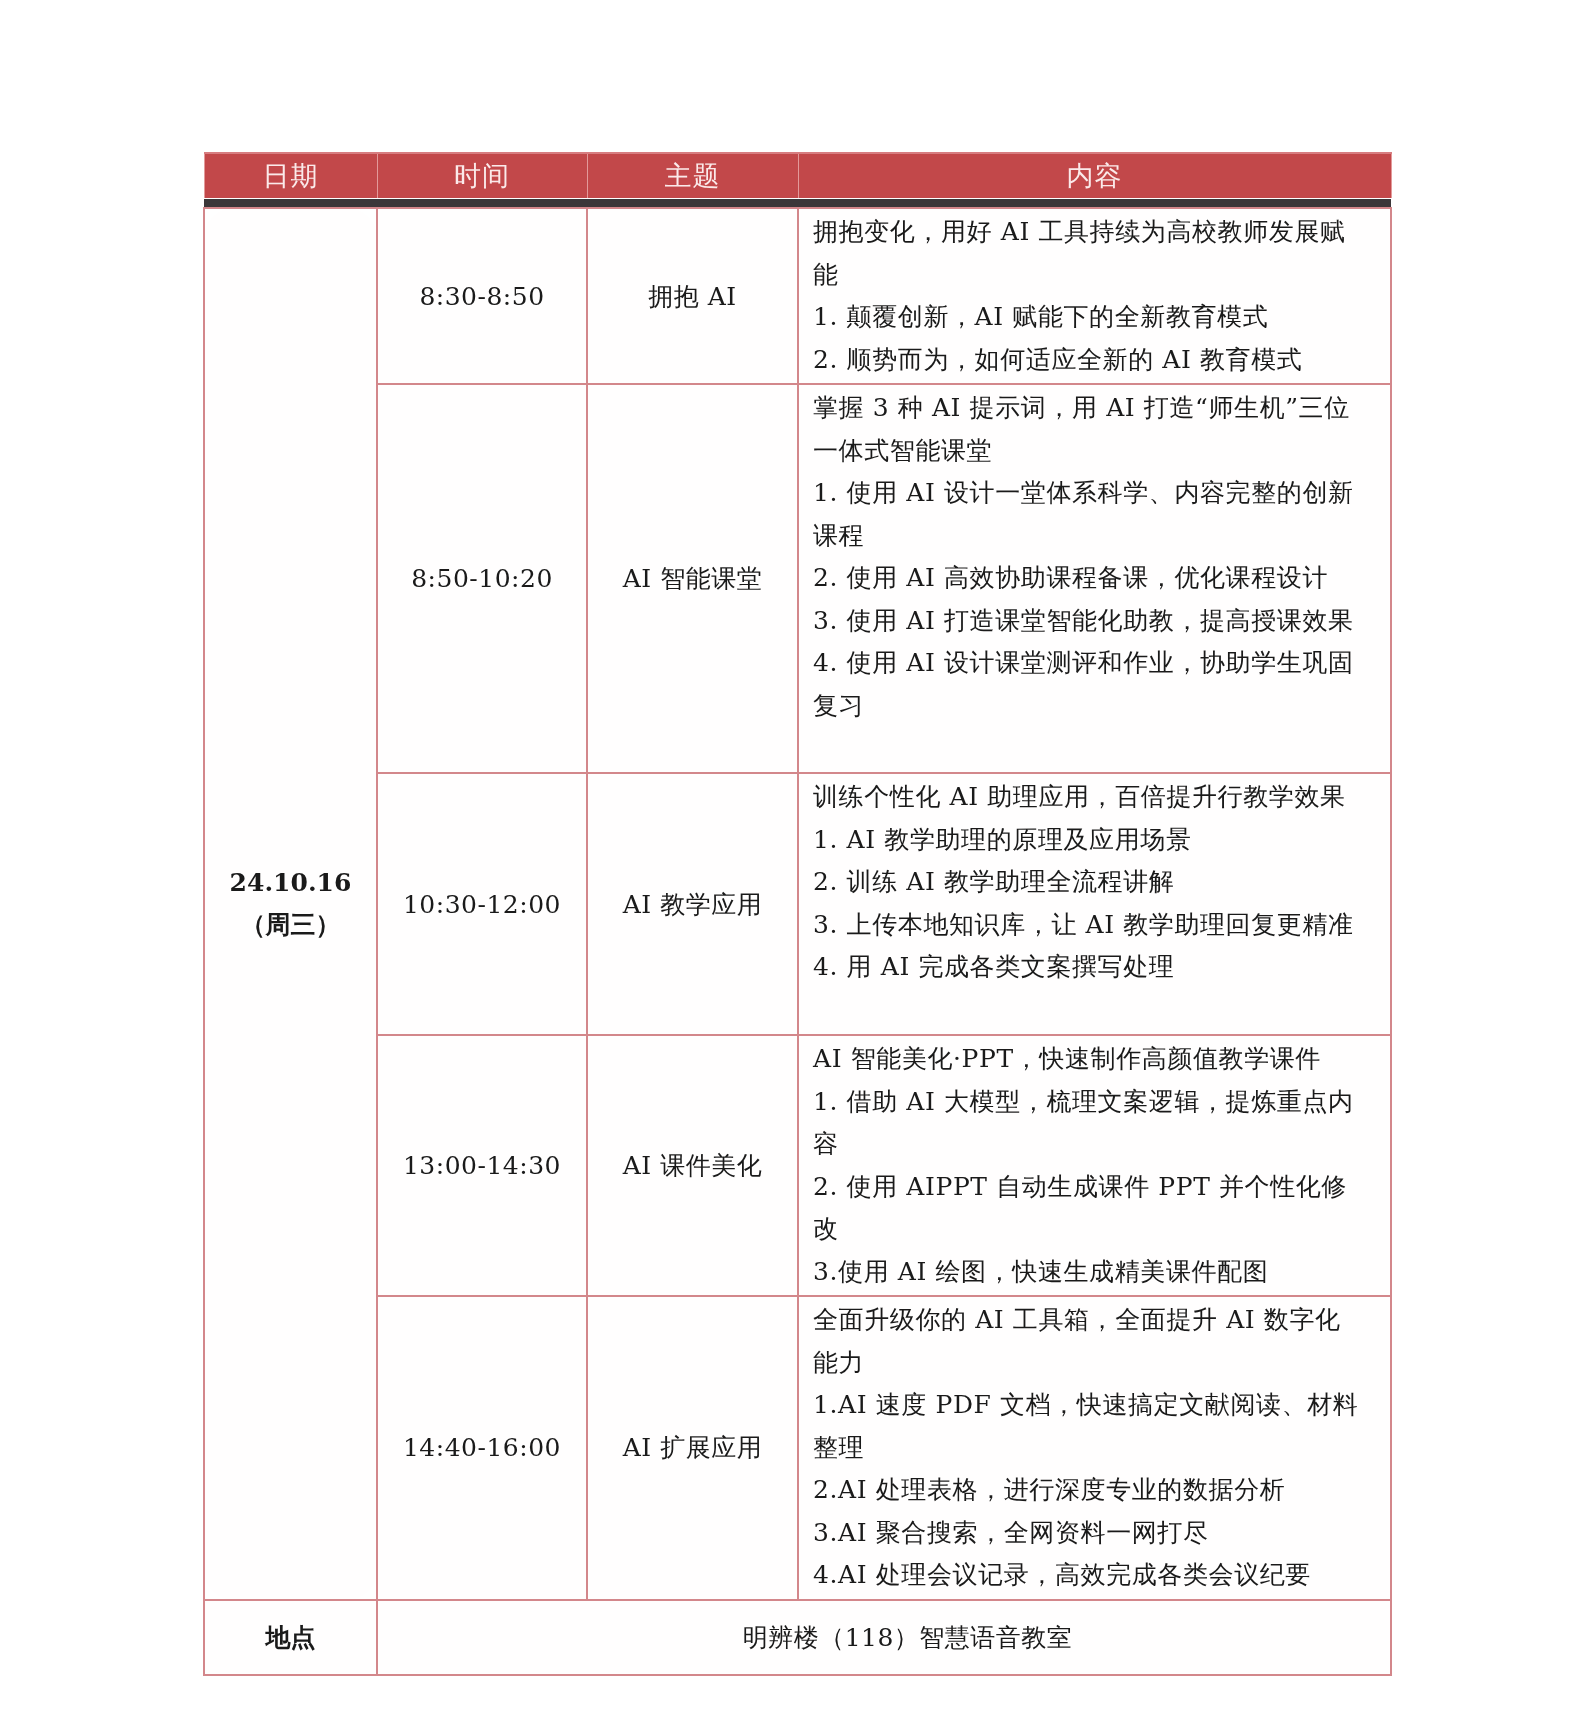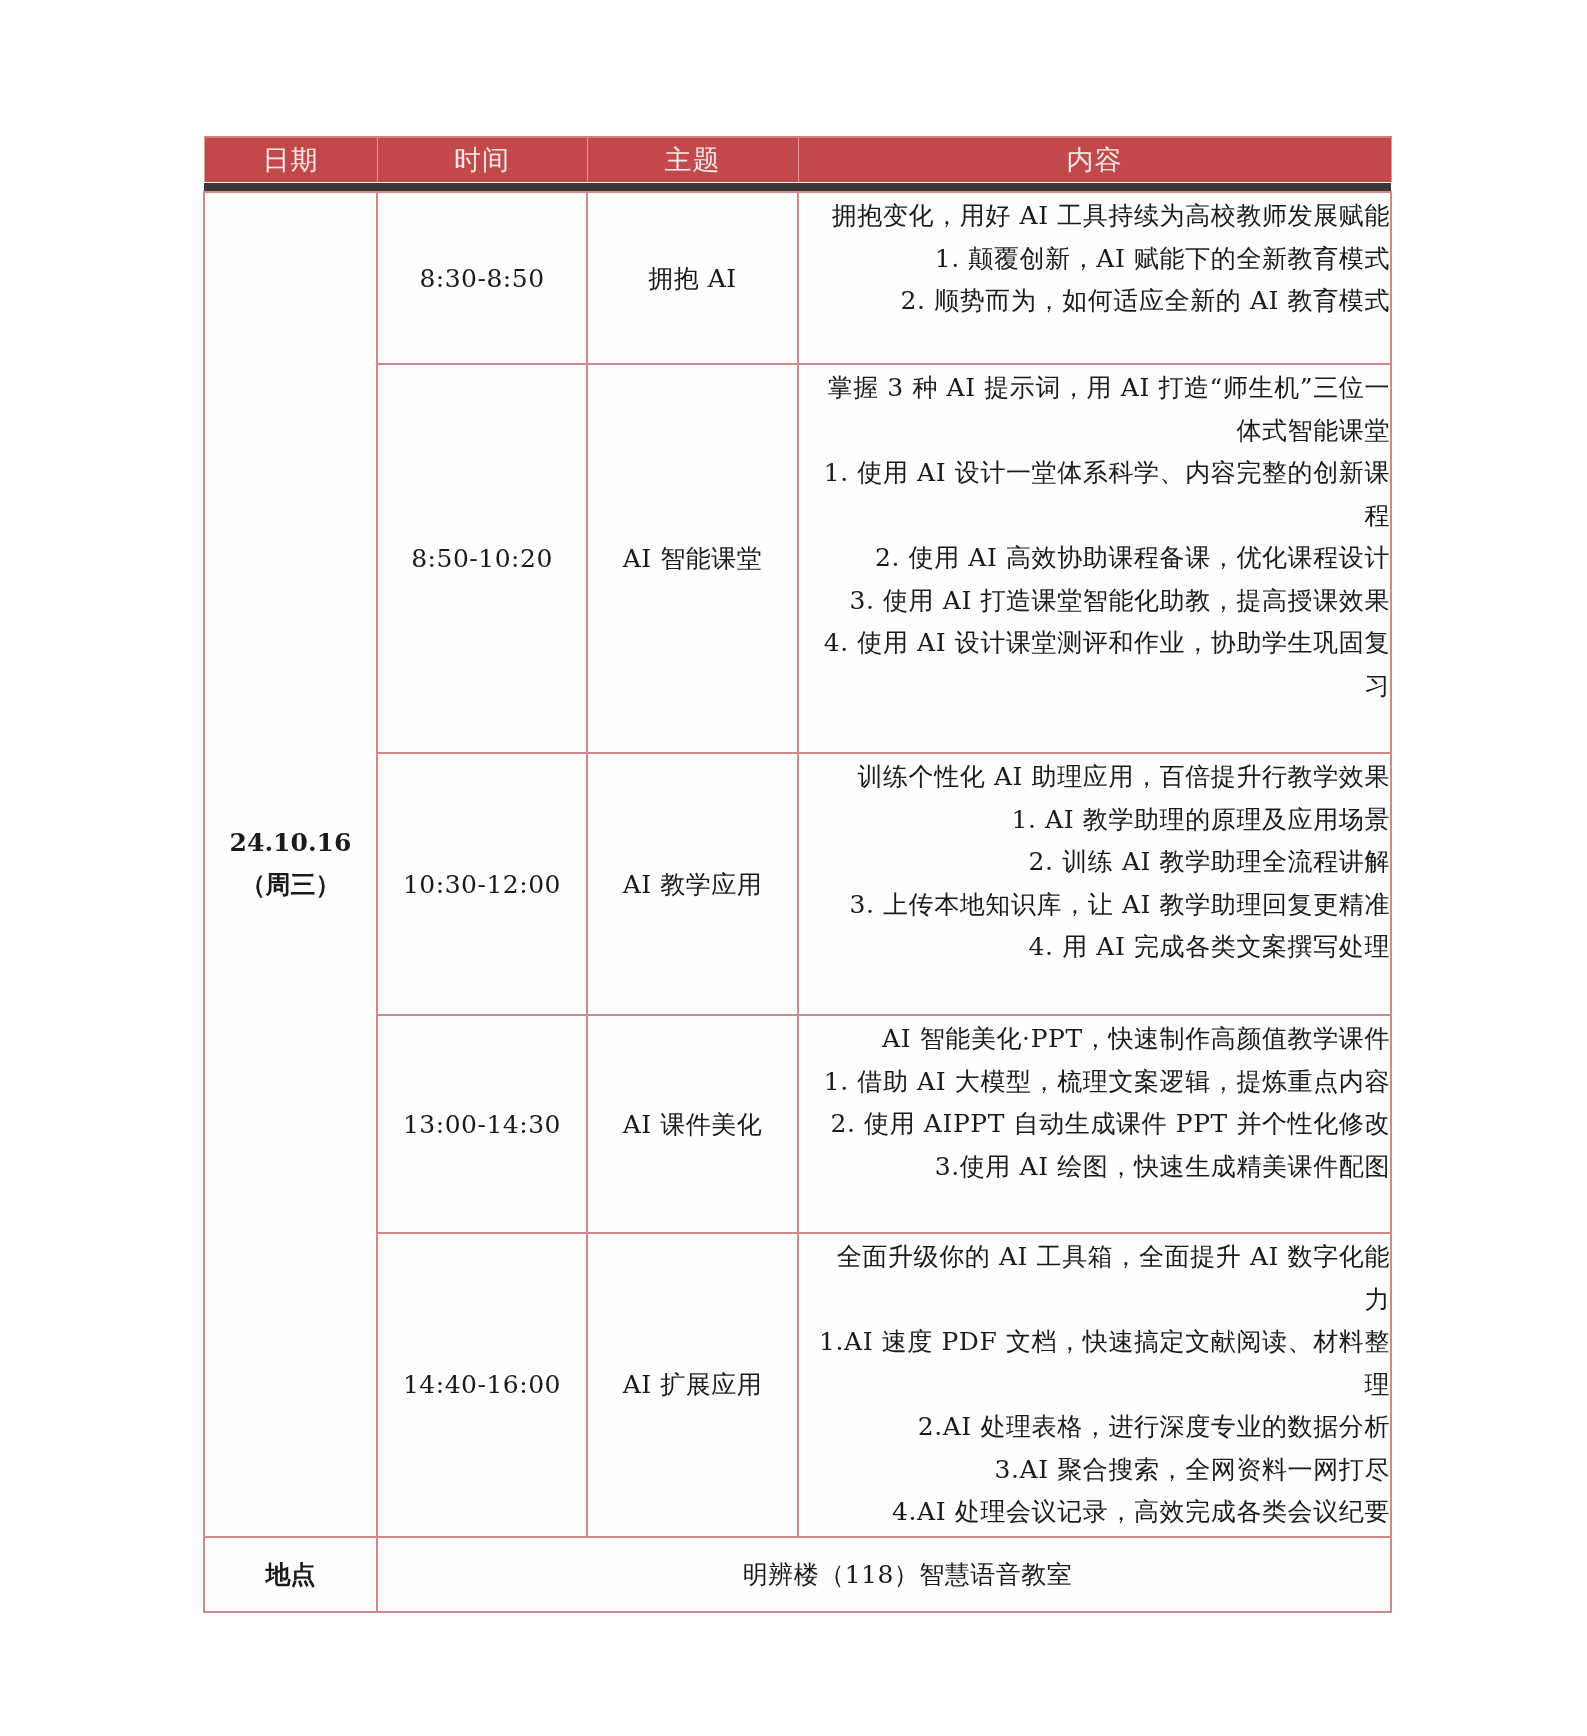--- a/index.html
+++ b/index.html
@@ -1,18 +1,18 @@
 <!DOCTYPE html>
 <html><head>
 <meta charset="utf-8">
 <style>
   html, body { margin: 0; padding: 0; background: #ffffff; }
   body { width: 1587px; height: 1736px; position: relative; overflow: hidden;
          font-family: "DejaVu Serif", "Liberation Serif", serif; color: #1a1a1a; }
-  .sheet { position: absolute; left: 203px; top: 136px; width: 1187px; }
+  .sheet { position: absolute; left: 203px; top: 152px; width: 1187px; }
   table.schedule { border-collapse: collapse; width: 1187px; table-layout: fixed; }
   table.schedule col.c-date { width: 173px; }
   table.schedule col.c-time { width: 210px; }
   table.schedule col.c-topic { width: 211px; }
   table.schedule col.c-content { width: 593px; }
 
   thead th {
     background: #c2484a;
     color: #fbeaea;
     font-weight: normal;
@@ -29,22 +29,22 @@
 
   tbody td {
     border: 2px solid #d3878b;
     vertical-align: middle;
     font-size: 25px;
     background: #fffefe;
   }
   td.date-cell { text-align: center; font-weight: bold; line-height: 42px; border-radius: 30px; }
   td.time-cell, td.topic-cell { text-align: center; letter-spacing: 0.5px; }
   td.content-cell {
-    text-align: right;
-    padding: 2px 0 2px 14px;
+    text-align: left;
+    padding: 2px 24px 2px 14px;
     line-height: 42.5px;
     vertical-align: top;
     letter-spacing: 0.6px;
   }
   td.content-cell .line { display: block; }
   tr.r1 td { height: 166px; }
   tr.r2 td { height: 383px; }
   tr.r3 td { height: 256px; }
   tr.r4 td { height: 212px; margin-top: 34px; }
   tr.r5 td { height: 297px; }

